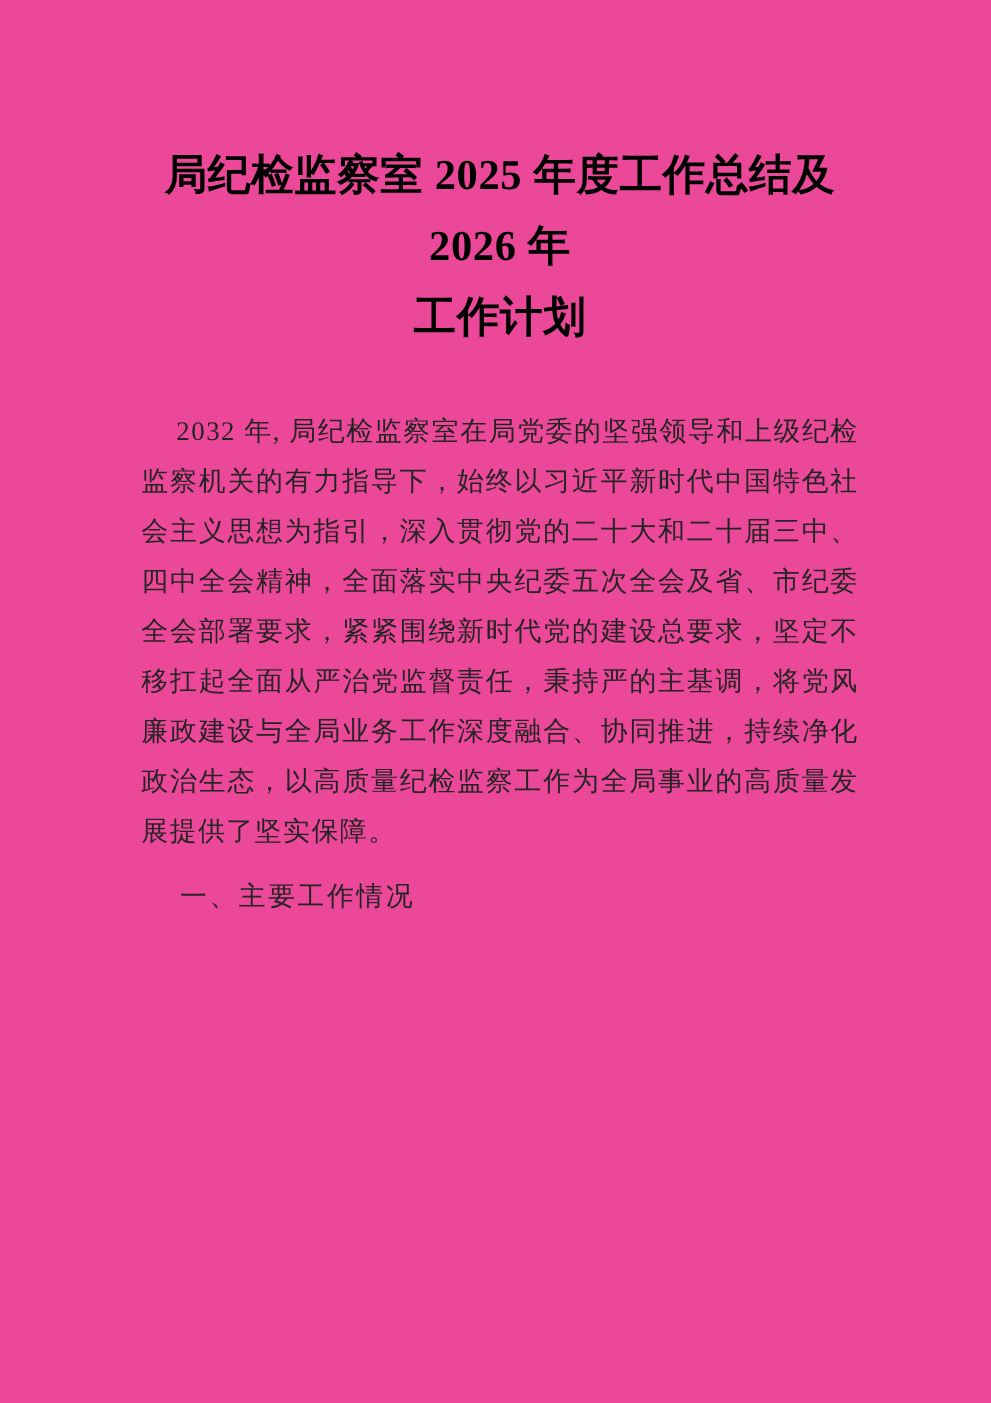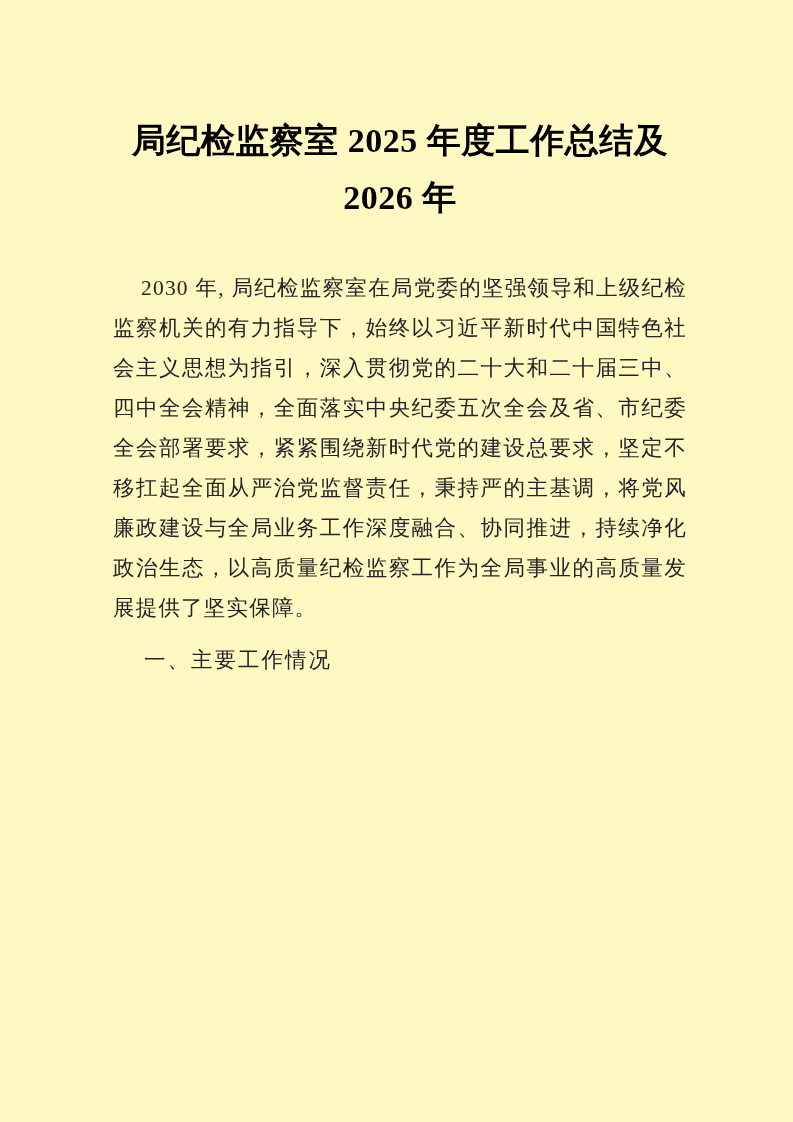--- a/index.html
+++ b/index.html
@@ -10,21 +10,21 @@
   body {
     width: 793px;
     height: 1122px;
     overflow: hidden;
     font-family: "Liberation Serif", "DejaVu Serif", serif;
   }
   .page {
     position: relative;
     width: 793px;
     height: 1122px;
-    background: #fef9c3;
+    background: #ec4899;
     box-sizing: border-box;
     padding: 0 106px 0 113px;
   }
   .doc-title {
     margin: 0;
     padding-top: 112px;
     text-align: center;
     font-size: 34px;
     line-height: 57px;
     font-weight: bold;
@@ -59,19 +59,20 @@
     text-indent: 31px;
     letter-spacing: 2px;
   }
 </style>
 </head>
 <body>
 
 <div class="page">
   <h1 class="doc-title">
     <span>局纪检监察室 2025 年度工作总结及 2026 年</span><br>
+    <span>工作计划</span>
   </h1>
 
 
-  <p class="body-paragraph">2030 年, 局纪检监察室在局党委的坚强领导和上级纪检监察机关的有力指导下，始终以习近平新时代中国特色社会主义思想为指引，深入贯彻党的二十大和二十届三中、四中全会精神，全面落实中央纪委五次全会及省、市纪委全会部署要求，紧紧围绕新时代党的建设总要求，坚定不移扛起全面从严治党监督责任，秉持严的主基调，将党风廉政建设与全局业务工作深度融合、协同推进，持续净化政治生态，以高质量纪检监察工作为全局事业的高质量发展提供了坚实保障。</p>
+  <p class="body-paragraph">2032 年, 局纪检监察室在局党委的坚强领导和上级纪检监察机关的有力指导下，始终以习近平新时代中国特色社会主义思想为指引，深入贯彻党的二十大和二十届三中、四中全会精神，全面落实中央纪委五次全会及省、市纪委全会部署要求，紧紧围绕新时代党的建设总要求，坚定不移扛起全面从严治党监督责任，秉持严的主基调，将党风廉政建设与全局业务工作深度融合、协同推进，持续净化政治生态，以高质量纪检监察工作为全局事业的高质量发展提供了坚实保障。</p>
 
   <h2 class="section-heading">一、主要工作情况</h2>
 </div>
 
 </body></html>

